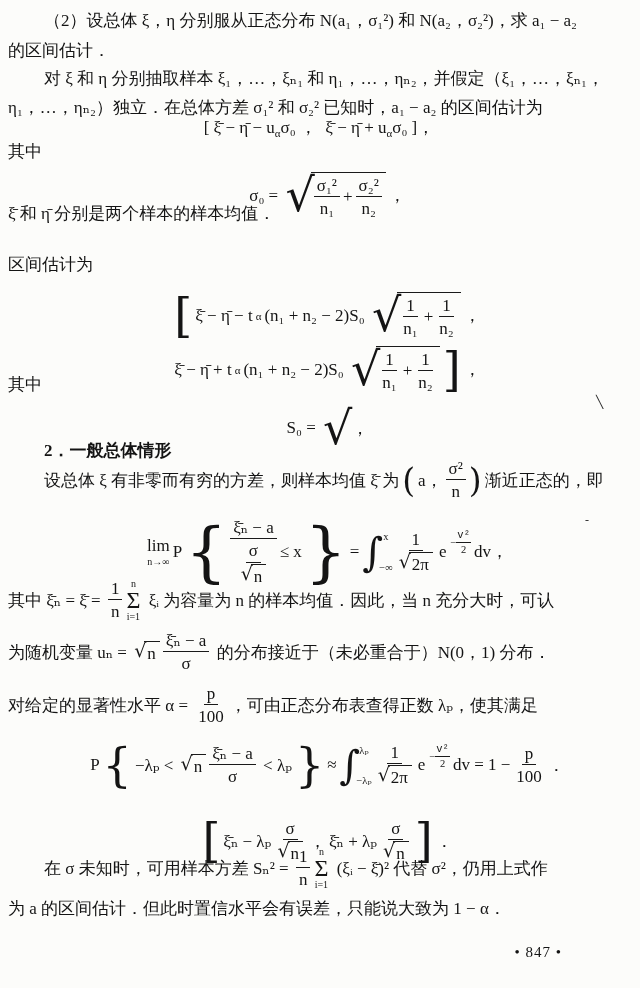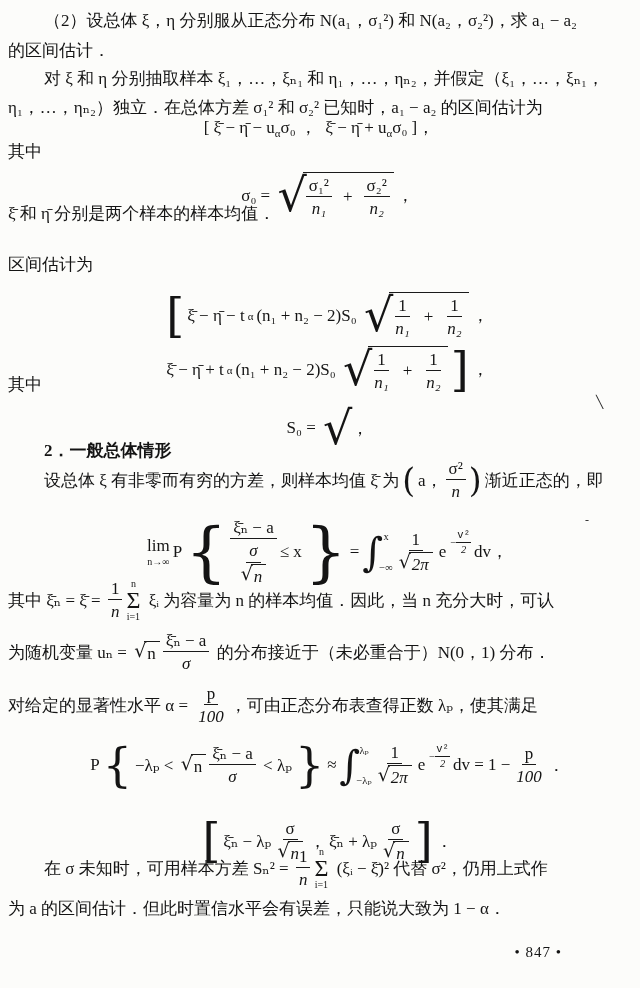--- a/index.html
+++ b/index.html
@@ -13,25 +13,25 @@
   .ln{position:absolute;left:8px;right:10px;line-height:26px;white-space:pre;}
   .ind{padding-left:36px;}
   .bold{font-weight:bold;}
   .ctrblk{position:absolute;left:8px;right:10px;text-align:center;white-space:pre;}
   .mathline{position:absolute;left:8px;right:10px;display:flex;align-items:center;gap:3px;white-space:pre;}
   .fx{display:inline-flex;align-items:center;gap:3px;white-space:pre;vertical-align:middle;}
   sub{font-size:11px;}
   
   .fr{display:inline-flex;flex-direction:column;align-items:center;line-height:1.25;vertical-align:middle;}
   .fr>.nu{border-bottom:1.5px solid #1a1a1a;padding:0 3px;display:inline-flex;align-items:center;justify-content:center;}
-  .fr>.de{padding:1px 3px 0;display:inline-flex;align-items:center;justify-content:center;font-style:italic;}
+  .fr>.de{padding:1px 3px 0;display:inline-flex;align-items:center;justify-content:center;}
   
   .sq{display:inline-flex;align-items:flex-start;}
   .sq>.rd{line-height:1;font-family:"DejaVu Serif",serif;}
-  .sq>.bd{border-top:1.5px solid #1a1a1a;padding:2px 4px 0 3px;display:inline-flex;align-items:center;gap:11px;line-height:1.2;}
+  .sq>.bd{border-top:1.5px solid #1a1a1a;padding:2px 4px 0 3px;display:inline-flex;align-items:center;gap:3px;line-height:1.2;}
   .sq.s>.rd{font-size:19px;margin-right:-2px;}
   .sq.l>.rd{font-size:46px;margin-right:-4px;}
   
   .sum{display:inline-flex;flex-direction:column;align-items:center;line-height:1;margin:0 1px;}
   .sum>.st,.sum>.sb2{font-size:10px;}
   .sum>.sg{font-size:24px;line-height:.95;}
   
   .limw{display:inline-flex;flex-direction:column;align-items:center;line-height:1.1;}
   .limw>.un{font-size:10px;}
   

